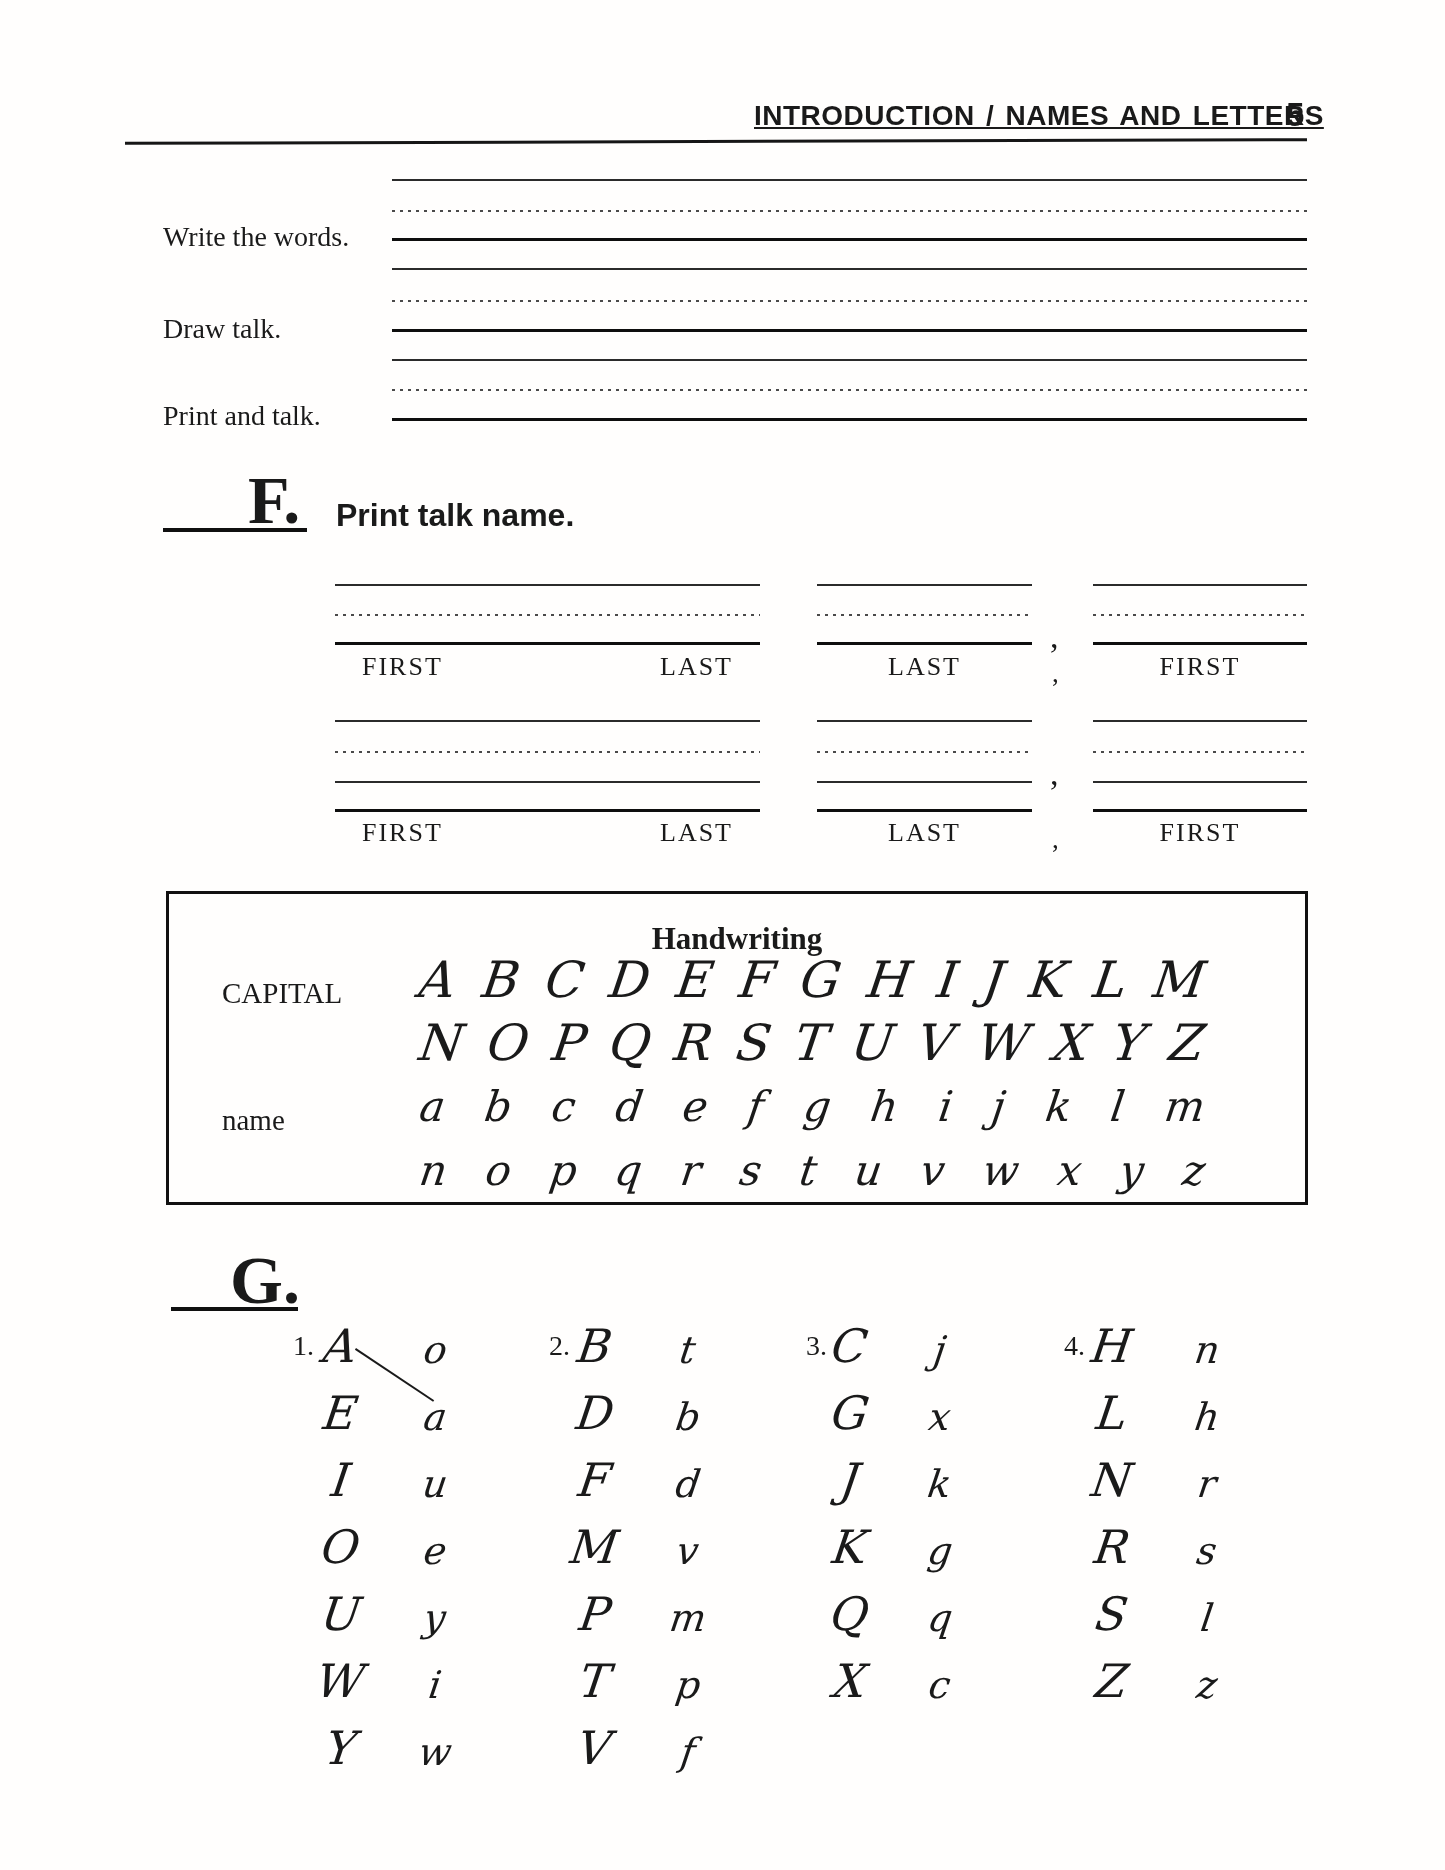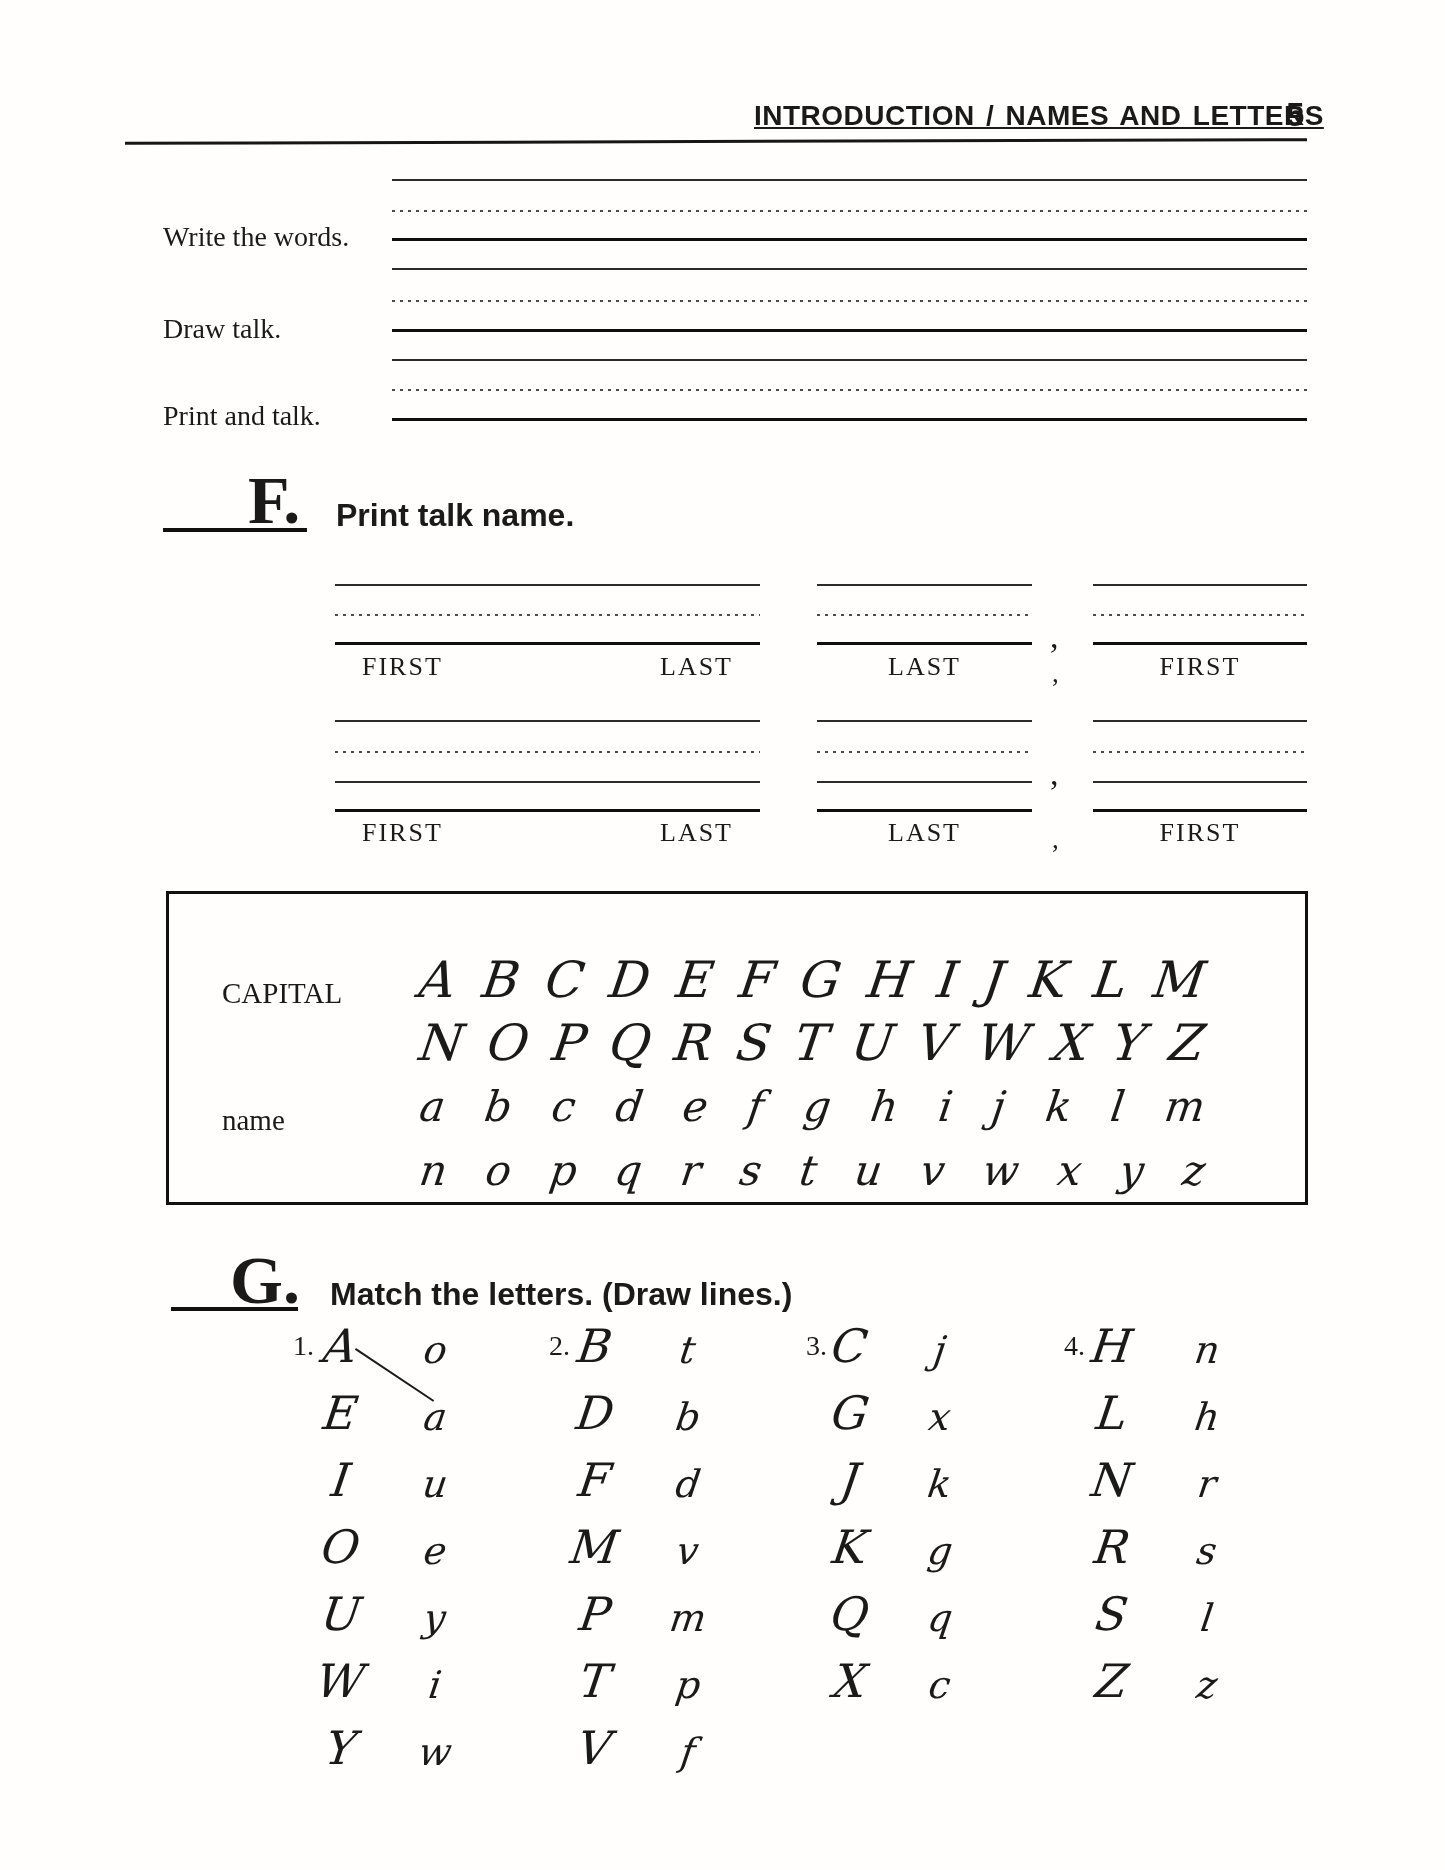--- a/index.html
+++ b/index.html
@@ -109,20 +109,21 @@
   <div class="ln bold" style="left:1093px; top:809px; width:214px"></div>
   <span class="comma-line" style="left:1050px; top:757px">,</span>
 
   <span class="fl" style="left:362px; top:818px">FIRST</span>
   <span class="fl" style="left:660px; top:818px">LAST</span>
   <span class="fl center" style="left:817px; top:818px; width:215px">LAST</span>
   <span class="comma-label" style="left:1052px; top:826px">,</span>
   <span class="fl center" style="left:1093px; top:818px; width:214px">FIRST</span>
 
   <div class="hw-box"></div>
+  <div class="hw-title">Handwriting</div>
   <div class="hw-side" style="top:977px">CAPITAL</div>
   <div class="hw-side" style="top:1104px">name</div>
   <div class="hw-row hw-cap" style="top:955px" id="hw-cap-1">
       <span class="cur">A</span>
       <span class="cur">B</span>
       <span class="cur">C</span>
       <span class="cur">D</span>
       <span class="cur">E</span>
       <span class="cur">F</span>
       <span class="cur">G</span>
@@ -174,21 +175,20 @@
       <span class="cur">u</span>
       <span class="cur">v</span>
       <span class="cur">w</span>
       <span class="cur">x</span>
       <span class="cur">y</span>
       <span class="cur">z</span>
     </div>
 
   <div class="sec-underline" style="left:171px; top:1307px; width:127px"></div>
   <div class="big-letter" style="left:230px; top:1246px">G.</div>
-  <div class="sec-instr" style="left:330px; top:1276px">Match the letters. (Draw lines.)</div>
 
   <div id="match-area">
       <span class="m-num" style="left: 293px; top: 1330px;">1.</span>
       <span class="m-cap" style="left: 296px; top: 1320px;"><span class="cur">A</span></span>
       <span class="m-cap" style="left: 296px; top: 1387px;"><span class="cur">E</span></span>
       <span class="m-cap" style="left: 296px; top: 1454px;"><span class="cur">I</span></span>
       <span class="m-cap" style="left: 296px; top: 1521px;"><span class="cur">O</span></span>
       <span class="m-cap" style="left: 296px; top: 1588px;"><span class="cur">U</span></span>
       <span class="m-cap" style="left: 296px; top: 1655px;"><span class="cur">W</span></span>
       <span class="m-cap" style="left: 296px; top: 1722px;"><span class="cur">Y</span></span>

